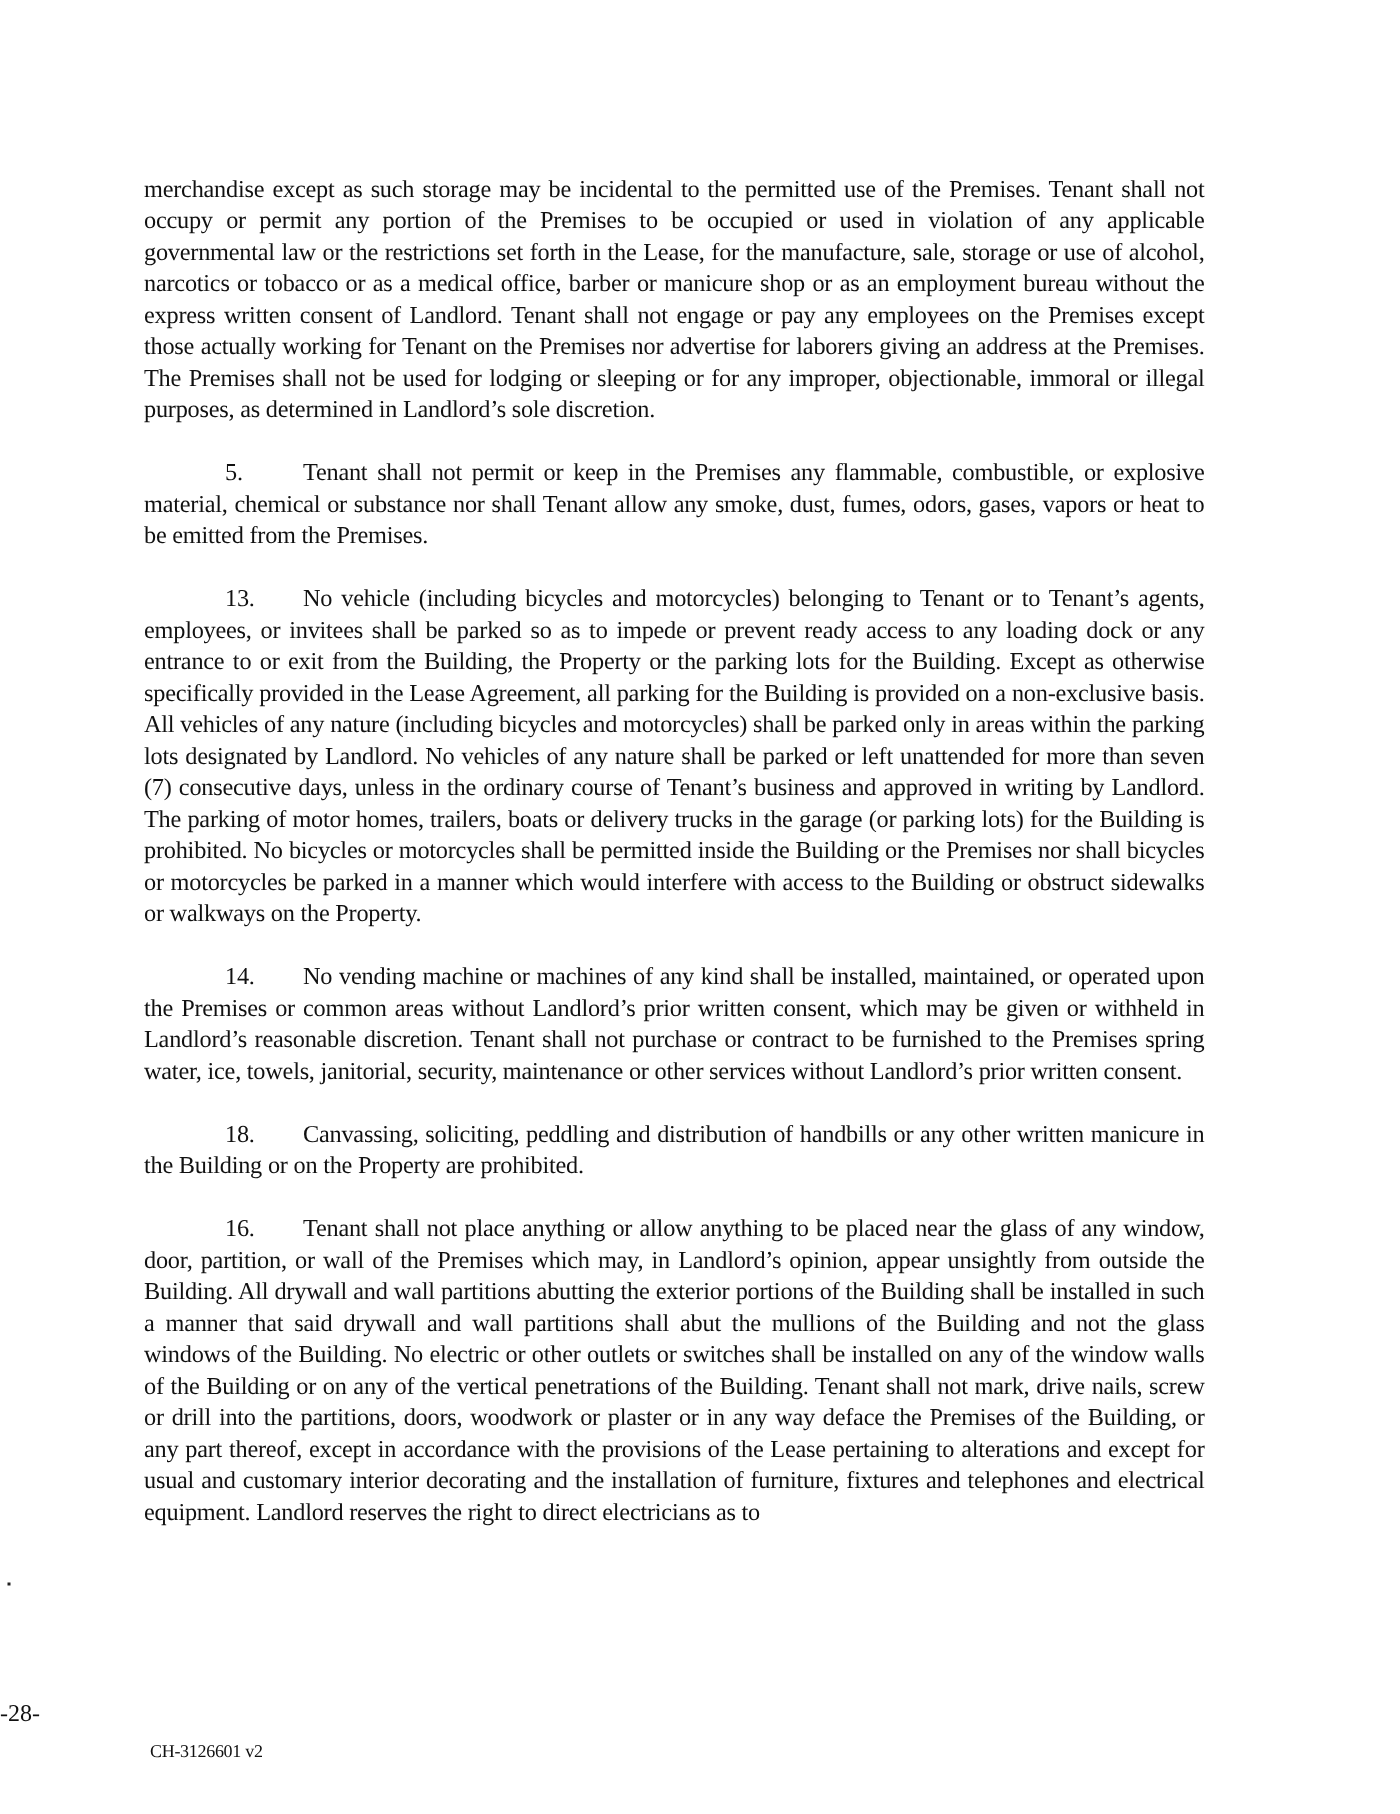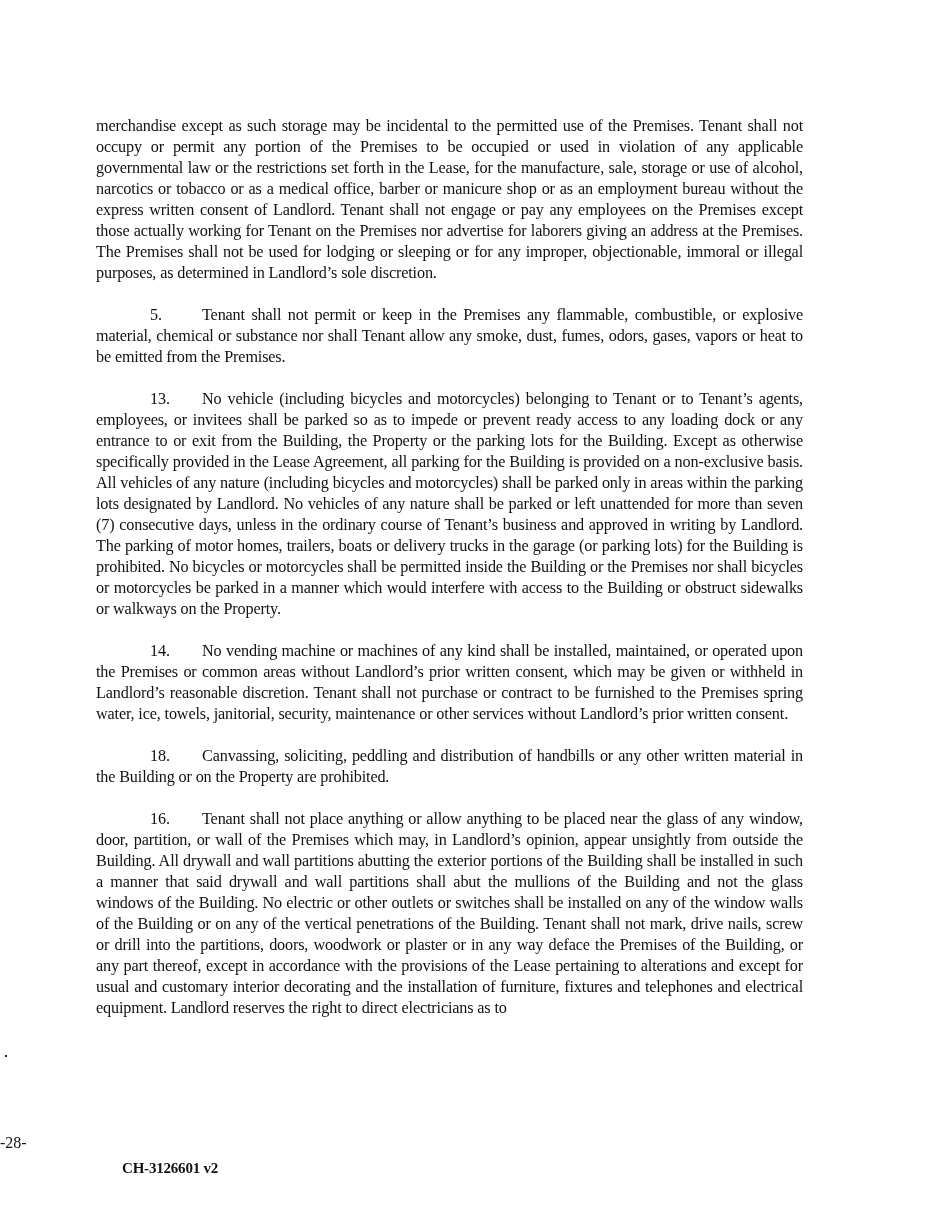--- a/index.html
+++ b/index.html
@@ -39,25 +39,24 @@
     .page-number {
       position: absolute;
       left: 0;
       width: 933px;
       top: 1134px;
       text-align: left;
       font-size: 16px;
     }
     .doc-id {
       position: absolute;
-      left: 122px;
+      left: 100px;
       top: 1160px;
-      font-size: 15px;
+      font-size: 12px;
       letter-spacing: -0.2px;
-      font-weight: bold;
     }
     .margin-dot {
       position: absolute;
       left: 5px;
       top: 1055px;
       width: 2px;
       height: 2px;
       background: #222;
     }
   </style>
@@ -73,21 +72,21 @@
 
   <p class="para">
     <span class="num">13.</span><span>No vehicle (including bicycles and motorcycles) belonging to Tenant or to Tenant’s agents, employees, or invitees shall be parked so as to impede or prevent ready access to any loading dock or any entrance to or exit from the Building, the Property or the parking lots for the Building.  Except as otherwise specifically provided in the Lease Agreement, all parking for the Building is provided on a non-exclusive basis.  All vehicles of any nature (including bicycles and motorcycles) shall be parked only in areas within the parking lots designated by Landlord.  No vehicles of any nature shall be parked or left unattended for more than seven (7) consecutive days, unless in the ordinary course of Tenant’s business and approved in writing by Landlord.  The parking of motor homes, trailers, boats or delivery trucks in the garage (or parking lots) for the Building is prohibited.  No bicycles or motorcycles shall be permitted inside the Building or the Premises nor shall bicycles or motorcycles be parked in a manner which would interfere with access to the Building or obstruct sidewalks or walkways on the Property.</span>
   </p>
 
   <p class="para">
     <span class="num">14.</span><span>No vending machine or machines of any kind shall be installed, maintained, or operated upon the Premises or common areas without Landlord’s prior written consent, which may be given or withheld in Landlord’s reasonable discretion.  Tenant shall not purchase or contract to be furnished to the Premises spring water, ice, towels, janitorial, security, maintenance or other services without Landlord’s prior written consent.</span>
   </p>
 
   <p class="para">
-    <span class="num">18.</span><span>Canvassing, soliciting, peddling and distribution of handbills or any other written material in the Building or on the Property are prohibited.</span>
+    <span class="num">18.</span><span>Canvassing, soliciting, peddling and distribution of handbills or any other written manicure in the Building or on the Property are prohibited.</span>
   </p>
 
   <p class="para">
     <span class="num">16.</span><span>Tenant shall not place anything or allow anything to be placed near the glass of any window, door, partition, or wall of the Premises which may, in Landlord’s opinion, appear unsightly from outside the Building.  All drywall and wall partitions abutting the exterior portions of the Building shall be installed in such a manner that said drywall and wall partitions shall abut the mullions of the Building and not the glass windows of the Building.  No electric or other outlets or switches shall be installed on any of the window walls of the Building or on any of the vertical penetrations of the Building.  Tenant shall not mark, drive nails, screw or drill into the partitions, doors, woodwork or plaster or in any way deface the Premises of the Building, or any part thereof, except in accordance with the provisions of the Lease pertaining to alterations and except for usual and customary interior decorating and the installation of furniture, fixtures and telephones and electrical equipment.  Landlord reserves the right to direct electricians as to</span>
   </p>
 </div>
 
 <div class="margin-dot"></div>
 
 <div class="page-number">-28-</div>

